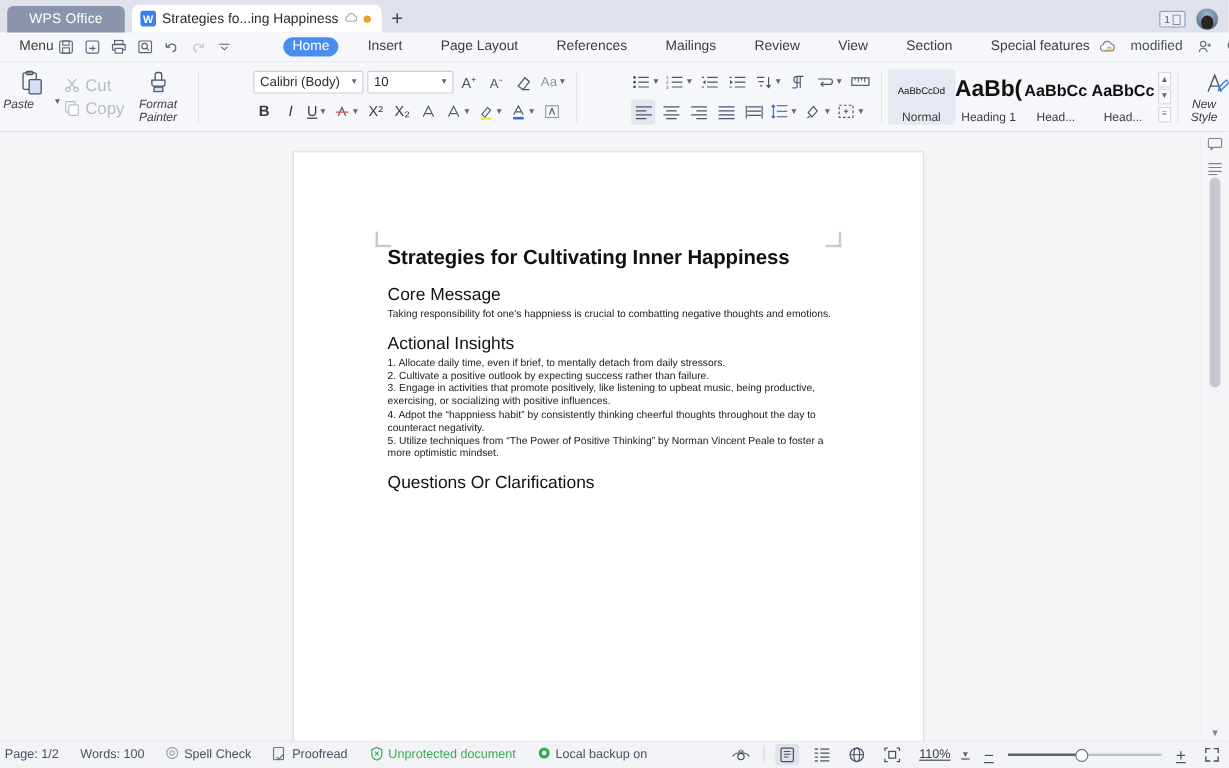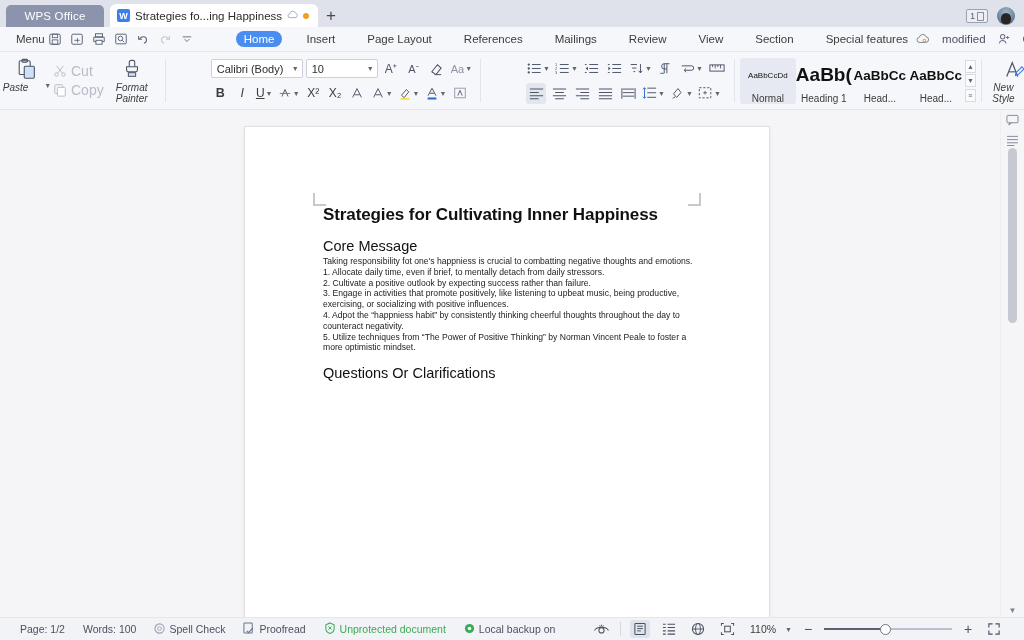--- a/index.html
+++ b/index.html
@@ -159,24 +159,24 @@
   .rail-top { display: flex; flex-direction: column; align-items: center; gap: 6px; padding-top: 3px; }
   .rail-ico { width: 16px; height: 14px; display: flex; align-items: center; justify-content: center; color: #7b8394; }
   .sbtrack { position: absolute; top: 36px; bottom: 16px; width: 9px; left: 7px; }
   .sbthumb { position: absolute; top: 2px; height: 175px; width: 9px; background: #c6c9d2; border-radius: 5px; }
   .rail-bot { position: absolute; bottom: 2px; color: #7b8394; font-size: 8px; }
 
   
   .statusbar {
     height: 23px; background: #f2f3f7; border-top: 1px solid #e4e6ee;
     display: flex; align-items: center; font-size: 10.5px; color: #4a5160;
-    flex: 0 0 23px; padding: 0 20px;
+    flex: 0 0 23px; padding: 0 4px;
   }
   .sb-item { display: flex; align-items: center; gap: 4px; margin-right: 18px; white-space: nowrap; }
-  .sb-right { margin-left: auto; display: flex; align-items: center; gap: 9px; }
+  .sb-right { margin-left: auto; display: flex; align-items: center; gap: 9px; text-decoration: underline; }
   .view-btn { width: 20px; height: 18px; display: flex; align-items: center; justify-content: center; color: #4a5160; border-radius: 3px; }
   .view-btn.on { background: #e0e3ec; }
   .zoom-val { font-size: 10.5px; color: #3c3c3c; min-width: 30px; text-align: right; }
   .zslider { width: 128px; height: 12px; position: relative; display: flex; align-items: center; }
   .zslider .tr { position: absolute; left: 0; right: 0; height: 2px; background: #b9c0cf; }
   .zslider .trf { position: absolute; left: 0; width: 62px; height: 2px; background: #5a6272; }
   .zslider .knob { position: absolute; left: 56px; width: 11px; height: 11px; border-radius: 50%; background: #fff; border: 1.5px solid #6c7486; }
   .zbtn { color: #4a5160; font-size: 14px; width: 14px; text-align: center; line-height: 1; }
   .green { color: #3aaa55; }
 </style>
@@ -642,20 +642,21 @@
     <div class="canvas">
       <div class="page">
         <div class="mark tl"></div>
         <div class="mark tr"></div>
         <div class="doc-body">
           <div class="d-title">Strategies for Cultivating Inner Happiness</div>
 
           <div class="d-h2" style="margin-top:0;">Core Message</div>
           <div class="d-p">Taking responsibility fot one's happniess is crucial to combatting negative thoughts and emotions.</div>
 
+          <div class="d-h2">Actional Insights</div>
           <div class="d-p">1. Allocate daily time, even if brief, to mentally detach from daily stressors.</div>
           <div class="d-p">2. Cultivate a positive outlook by expecting success rather than failure.</div>
           <div class="d-p">3. Engage in activities that promote positively, like listening to upbeat music, being productive, exercising, or socializing with positive influences.</div>
           <div class="d-p">4. Adpot the “happniess habit” by consistently thinking cheerful thoughts throughout the day to counteract negativity.</div>
           <div class="d-p">5. Utilize techniques from “The Power of Positive Thinking” by Norman Vincent Peale to foster a more optimistic mindset.</div>
 
           <div class="d-h2">Questions Or Clarifications</div>
         </div>
       </div>
     </div>

